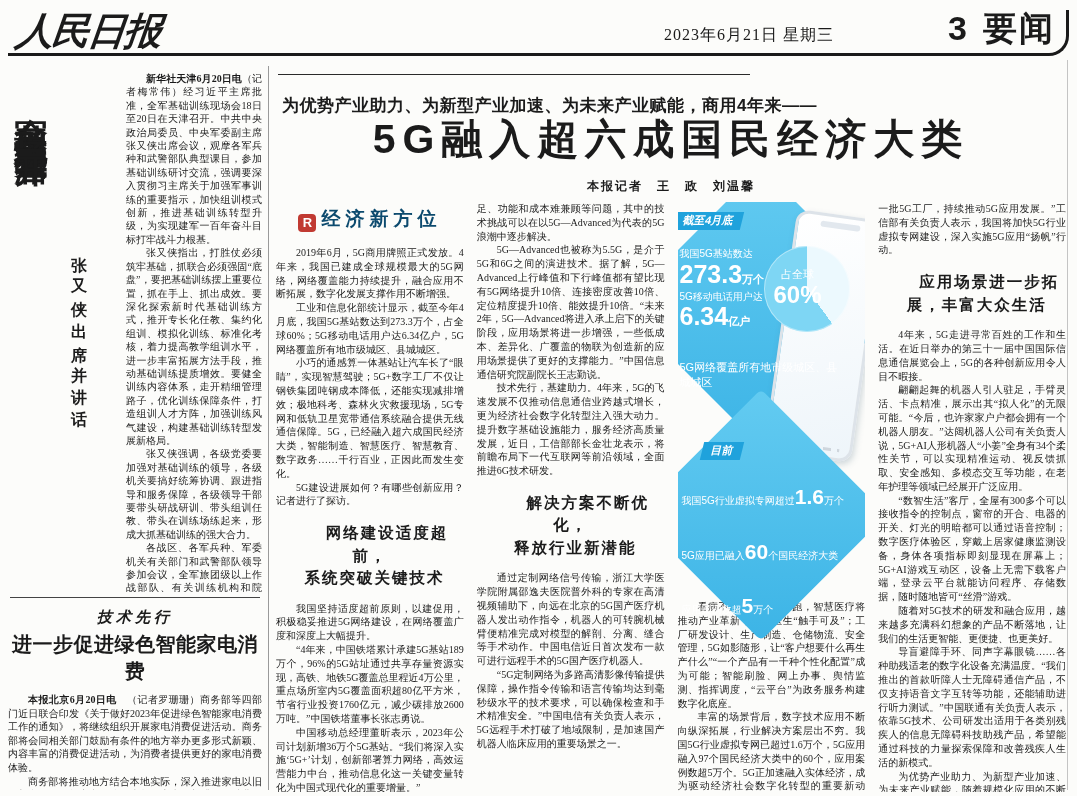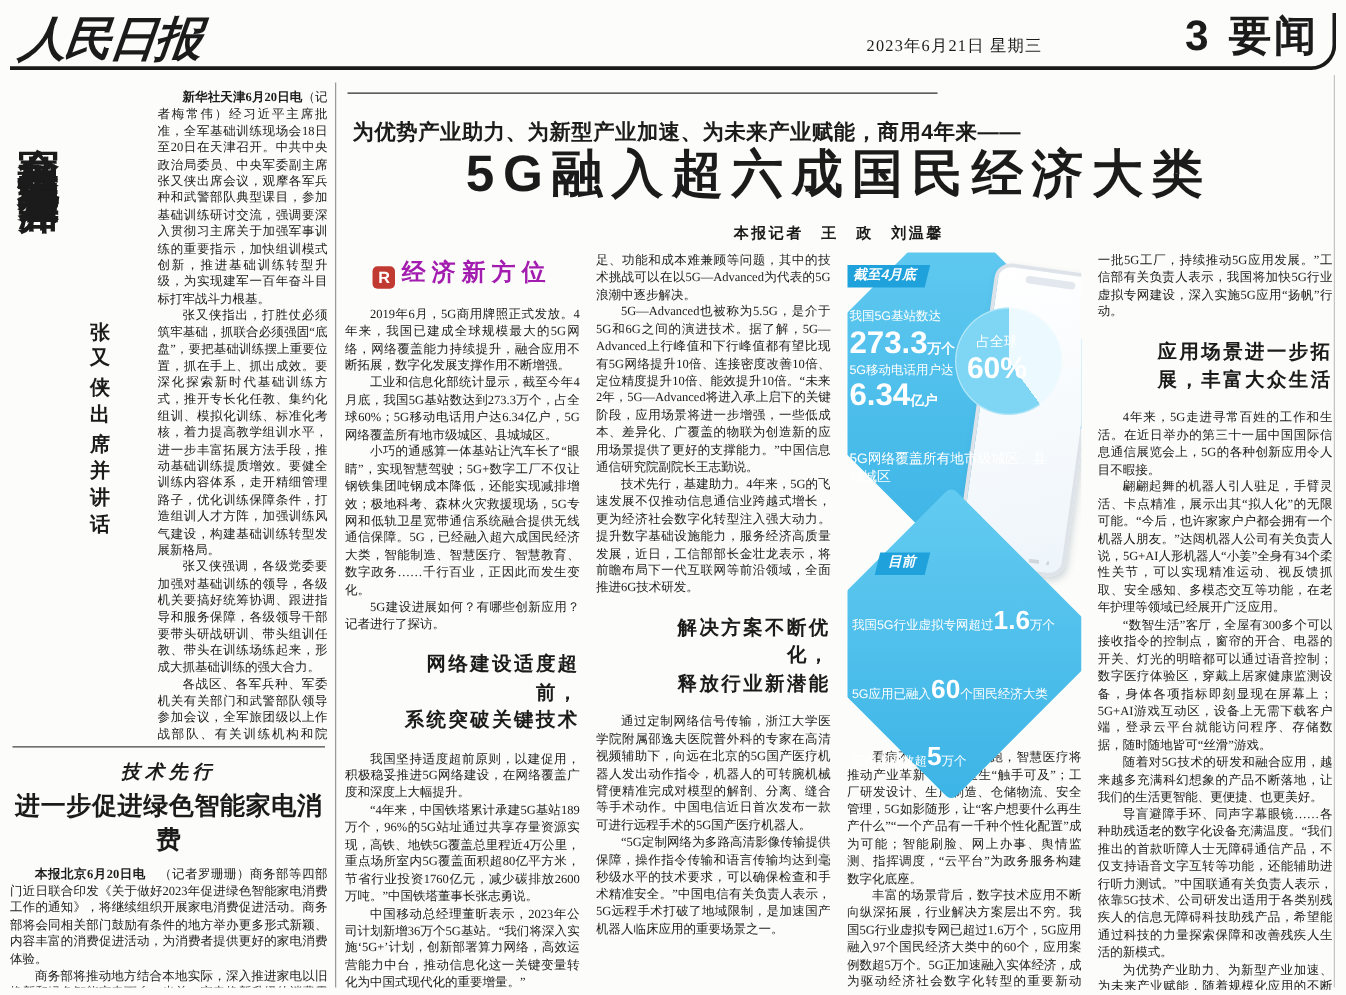--- a/index.html
+++ b/index.html
@@ -12,21 +12,21 @@
   }
   .sans { font-family:"Liberation Sans","DejaVu Sans",sans-serif; }
 
   
   .header { position:absolute; left:8px; top:4px; right:8px; height:52px; }
   .header-rule { position:absolute; left:0; right:0; top:6px; bottom:0;
     border-bottom:3px solid #1a1a1a; border-right:3px solid #1a1a1a;
     border-bottom-right-radius:20px; }
   .masthead { position:absolute; left:8px; top:2px; font-size:38px; font-weight:bold;
     font-style:italic; letter-spacing:-2px; transform:skewX(-6deg); }
-  .pub-date { position:absolute; right:235px; bottom:10px; font-size:13px; letter-spacing:1px; }
+  .pub-date { position:absolute; right:235px; bottom:10px; font-size:16px; letter-spacing:1px; }
   .page-tab { position:absolute; right:14px; bottom:4px; font-size:34px; font-weight:800;
     letter-spacing:2px; }
   .page-tab .num { margin-right:14px; }
 
   
   .v-div { position:absolute; left:268px; top:66px; bottom:6px; width:1px; background:#9a9a9a; }
   .page-right-edge { position:absolute; right:9px; top:60px; bottom:6px; width:1px; background:#c4c4c4; }
 
   
   .left-col { position:absolute; left:8px; top:66px; width:254px; height:724px; overflow:hidden; }
@@ -64,24 +64,24 @@
   .cols { position:absolute; left:0; top:142px; width:790px; bottom:0;
     display:grid; grid-template-columns:1fr 1fr 1fr 1fr; column-gap:13px; overflow:hidden; }
   .col { overflow:hidden; font-size:10px; line-height:13.8px; text-align:justify; }
   .col p { text-indent:2em; }
   .col p.cont { text-indent:0; }
 
   .col-logo { text-align:center; margin:10px 0 14px 0; font-family:"Liberation Sans","DejaVu Sans",sans-serif; }
   .col-logo .mark { display:inline-block; width:18px; height:18px; line-height:18px; border-radius:4px;
     background:#c13a32; color:#fff; font-weight:800; font-size:13px; text-align:center;
     vertical-align:-2px; margin-right:5px; }
-  .col-logo .title { color:#a21caf; font-weight:800; font-size:19px; letter-spacing:5px; }
+  .col-logo .title { color:#0c4a6e; font-weight:800; font-size:19px; letter-spacing:5px; }
 
   .sec-head { font-family:"Liberation Sans","DejaVu Sans",sans-serif; font-weight:800;
-    font-size:15.5px; line-height:1.45; letter-spacing:2px; text-align:right;
+    font-size:15.5px; line-height:1.45; letter-spacing:2px; text-align:center;
     margin:14px 0 12px 0; }
   .sec-head .l1 { display:block; text-indent:2.2em; }
   .sec-head .l2 { display:block; text-indent:0.6em; }
 
   
   .infog { position:relative; width:100%; height:392px; overflow:visible; margin-bottom:6px; }
   .ig-diamond { position:absolute; transform:rotate(45deg); border-radius:6px;
     background:linear-gradient(135deg,#63cbf1,#3cb4e6); }
   .ig-d1 { left:-16px; top:6px; width:198px; height:198px; }
   .ig-d2 { left:-6px; top:224px; width:178px; height:178px; }

